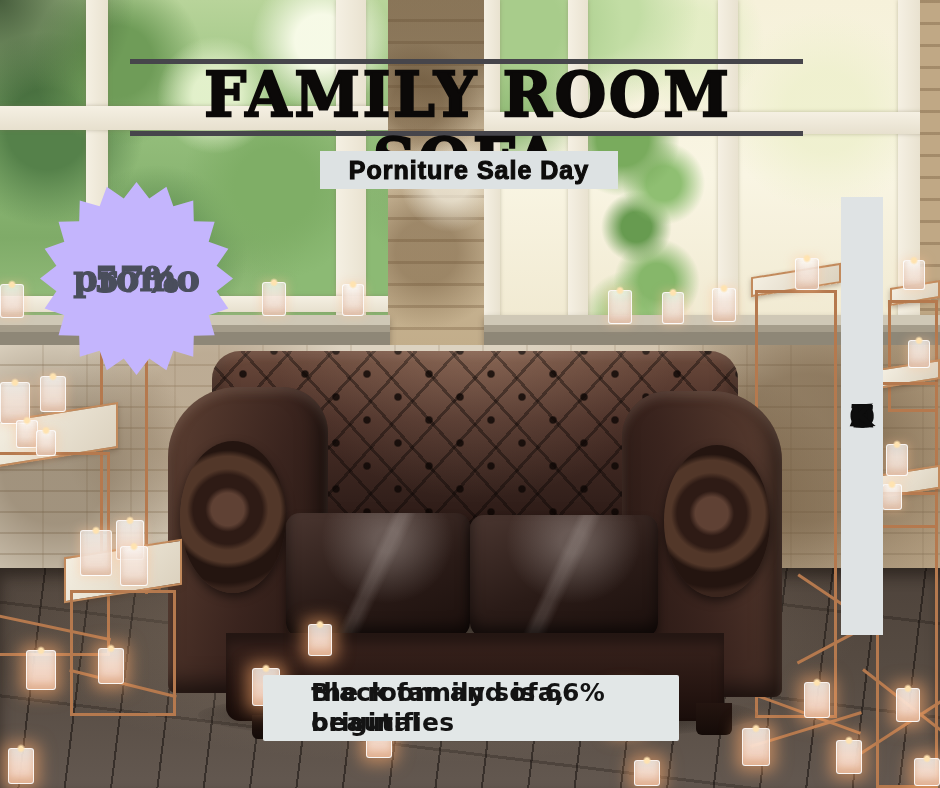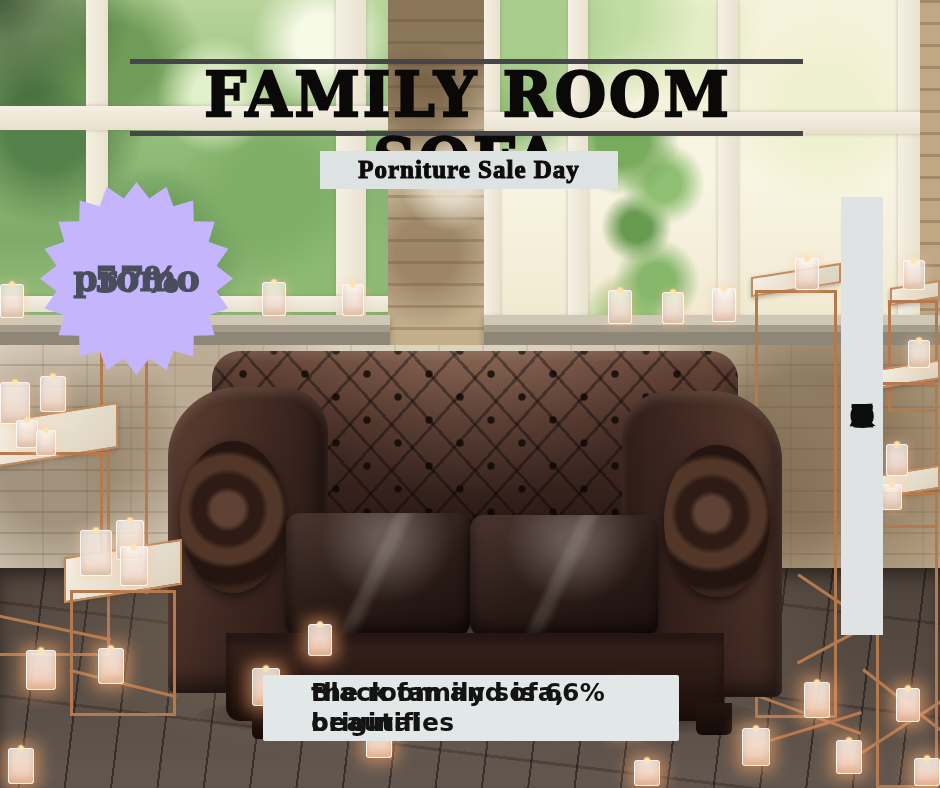--- a/index.html
+++ b/index.html
@@ -122,21 +122,21 @@
   .sofa-foot{background:linear-gradient(180deg,#241510,#140b08);border-radius:0 0 6px 6px;}
 
   
   .rule{background:#46454b;height:5px;z-index:20;}
   .headline{left:128px;top:64px;width:680px;z-index:21;text-align:center;
     font-family:"DejaVu Serif","Liberation Serif",serif;font-weight:bold;
     font-size:59px;line-height:64px;letter-spacing:3px;color:#0b0908;
     -webkit-text-stroke:2.2px #0b0908;transform:scaleY(1.04);}
   .subtitle-box{left:320px;top:151px;width:298px;height:38px;z-index:21;
     background:#dde2e3;display:flex;align-items:center;justify-content:center;}
-  .subtitle-box span{position:static;font-family:Liberation Serif, serif;
+  .subtitle-box span{position:static;font-family:Liberation Sans, sans-serif;
     font-weight:bold;font-size:25px;color:#0d0c0b;-webkit-text-stroke:1.1px #0d0c0b;letter-spacing:1px;}
   .badge{left:40px;top:182px;width:193px;height:193px;z-index:21;
     background:#c4b5fd;display:flex;flex-direction:column;align-items:center;justify-content:center;
     clip-path:polygon(50% 0%,56.6% 8.5%,65.5% 2.4%,69.1% 12.6%,79.4% 9.6%,79.7% 20.3%,90.5% 20.6%,87.4% 30.9%,97.6% 34.6%,91.5% 43.4%,100% 50%,91.5% 56.6%,97.6% 65.5%,87.4% 69.1%,90.5% 79.4%,79.7% 79.7%,79.4% 90.5%,69.1% 87.4%,65.5% 97.6%,56.6% 91.5%,50% 100%,43.4% 91.5%,34.6% 97.6%,30.9% 87.4%,20.6% 90.5%,20.3% 79.7%,9.6% 79.4%,12.6% 69.1%,2.4% 65.5%,8.5% 56.6%,0% 50%,8.5% 43.4%,2.4% 34.6%,12.6% 30.9%,9.6% 20.6%,20.3% 20.3%,20.6% 9.6%,30.9% 12.6%,34.6% 2.4%,43.4% 8.5%);}
   .badge span{position:static;font-family:"DejaVu Serif","Liberation Serif",serif;font-weight:bold;
     color:#4a4e5c;-webkit-text-stroke:1.2px #4a4e5c;}
   .badge .b1{font-size:35px;line-height:40px;}
   .badge .b2{font-size:36px;line-height:44px;}
   .stock-banner{left:841px;top:197px;width:42px;height:438px;z-index:21;background:#dfe3e4;
     display:flex;flex-direction:column;align-items:center;justify-content:center;padding:4px 0;}

